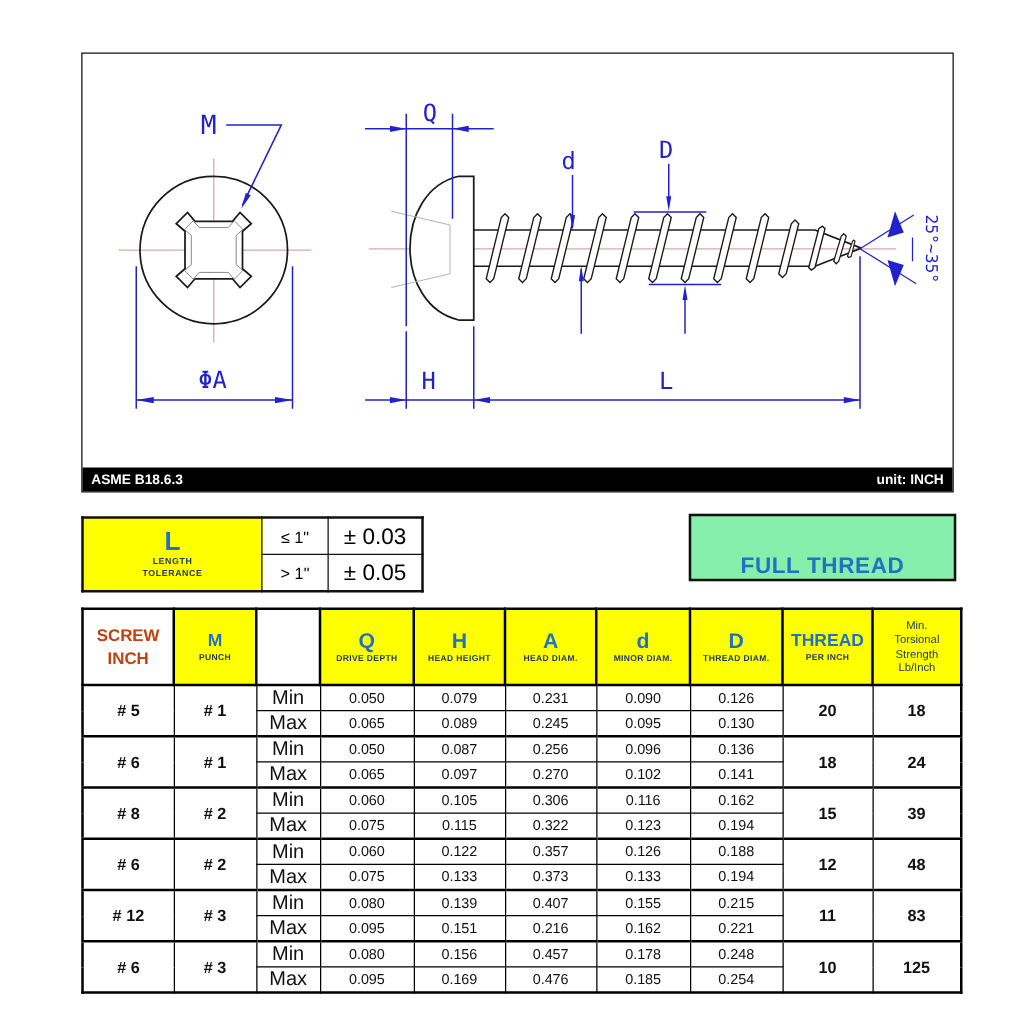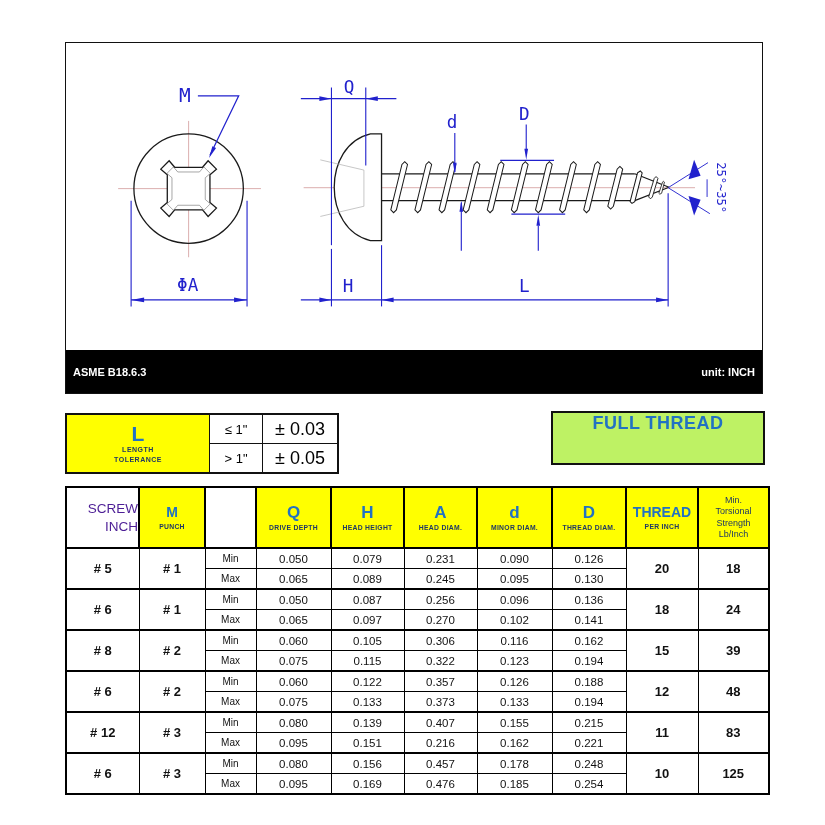--- a/index.html
+++ b/index.html
@@ -3,55 +3,55 @@
 <meta charset="utf-8">
 <style>
   html,body{margin:0;padding:0;background:#fff;}
   .page{position:relative;width:825px;height:825px;background:#fff;font-family:"Liberation Sans",sans-serif;overflow:hidden;}
 
   
   .draw-box{position:absolute;left:65px;top:42px;width:698px;height:352px;border:1.5px solid #111;
             box-sizing:border-box;display:flex;flex-direction:column;background:#fff;}
   .draw-svg{display:block;width:100%;flex:1;}
   .draw-footer{height:19px;background:#000;color:#fff;display:flex;justify-content:space-between;
-               align-items:center;padding:12px 7px;font-size:11px;font-weight:bold;}
+               align-items:center;padding:0 7px;font-size:11px;font-weight:bold;}
 
   
   .cadtxt{font-family:"DejaVu Sans Mono",monospace;fill:#2121cd;}
 
   
   .tol-table{position:absolute;left:65px;top:413px;border-collapse:collapse;table-layout:fixed;
              border:2.5px solid #111;background:#fff;}
   .tol-table td{border:1.3px solid #111;text-align:center;vertical-align:middle;height:26px;}
   .tol-head{width:140px;background:#ffff00;}
   .tol-sym{color:#2272c3;font-weight:bold;font-size:21px;line-height:1;display:block;}
   .tol-cap{color:#1f3864;font-weight:bold;font-size:7px;letter-spacing:.5px;line-height:1.35;display:block;margin-top:1px;}
   .tol-cond{width:50px;font-size:13px;}
   .tol-val{width:72px;font-size:18px;}
 
   
-  .banner{position:absolute;left:551px;top:411px;width:214px;height:54px;background:#bef264;
-          border:2.5px solid #111;box-sizing:border-box;display:flex;align-items:flex-start;justify-content:center;
+  .banner{position:absolute;left:551px;top:411px;width:214px;height:54px;background:#86efac;
+          border:2.5px solid #111;box-sizing:border-box;display:flex;align-items:flex-end;justify-content:center;
           color:#2272c3;font-weight:bold;font-size:18px;letter-spacing:.5px;}
 
   
   .spec{position:absolute;left:65px;top:486px;width:703px;border-collapse:collapse;table-layout:fixed;
         border:2.5px solid #000;}
   .spec th{border:2px solid #000;height:59px;padding:0;text-align:center;vertical-align:middle;}
   .spec td{border:1.5px solid #000;border-top-width:1px;border-bottom-width:1px;
            height:19px;padding:0;text-align:center;vertical-align:middle;font-size:11.5px;color:#111;}
   .spec tr.grp > td{border-top:2.5px solid #000;}
   .yellow{background:#ffff00;}
   .h-sym{color:#2272c3;font-weight:bold;font-size:17px;line-height:1.05;display:block;}
   .h-sym-sm{color:#2272c3;font-weight:bold;font-size:14px;line-height:1.05;display:block;}
   .h-cap{color:#1f3864;font-weight:bold;font-size:6.8px;letter-spacing:.3px;display:block;margin-top:3px;}
-  .h-screw{color:#4c1d95;font-weight:normal;font-size:13.5px;line-height:1.3;text-align:right;}
+  .h-screw{color:#c2410c;font-weight:bold;font-size:13.5px;line-height:1.3;}
   .h-str{color:#1f3864;font-weight:normal;font-size:9px;line-height:1.25;}
   td.c-size,td.c-punch,td.c-thread,td.c-strength{font-weight:bold;font-size:13px;}
-  td.c-mm{font-size:10px;margin-left:24px;}
+  td.c-mm{font-size:16px;margin-left:24px;}
 </style>
 </head>
 <body>
 
 <div class="page">
 
   <div class="draw-box">
     <svg class="draw-svg" viewBox="0 0 694 331">
 
       <line x1="28" y1="157" x2="182" y2="157" stroke="#d8a8a8" stroke-width="1"></line>

